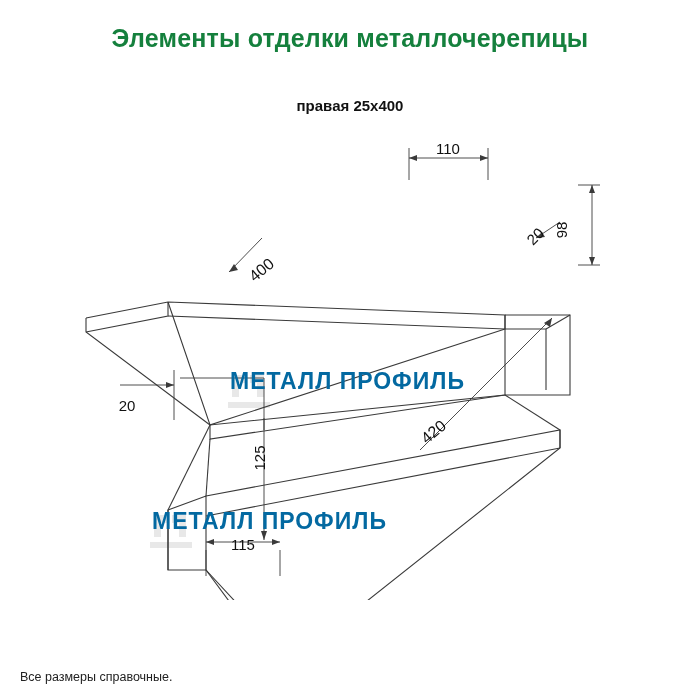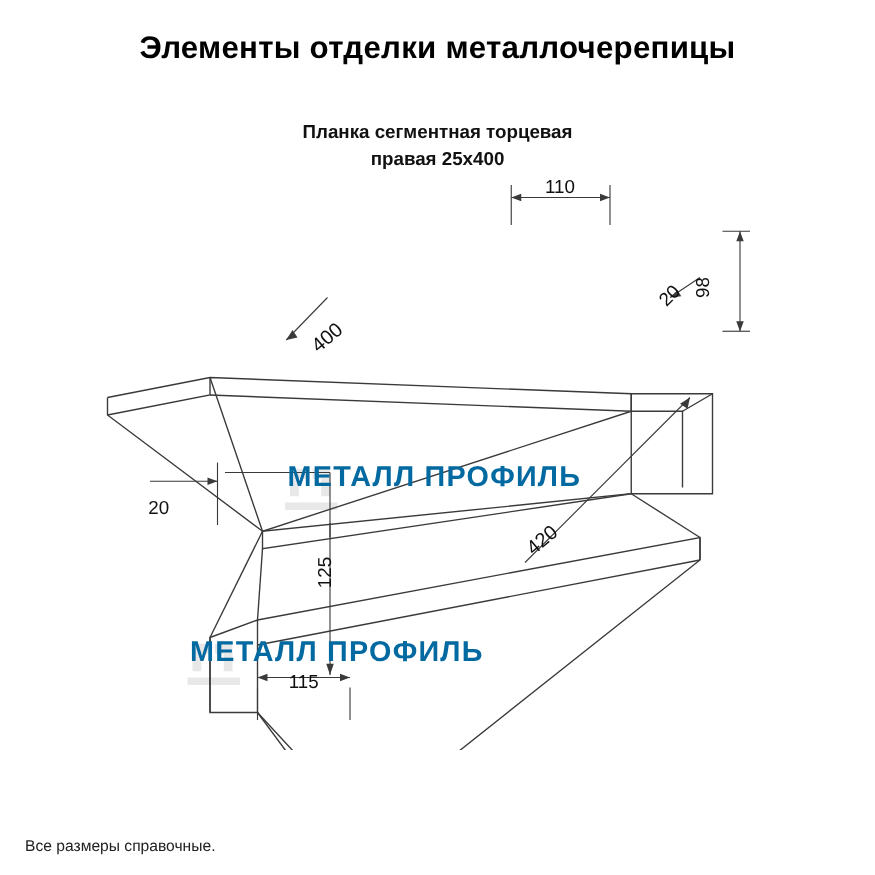--- a/index.html
+++ b/index.html
@@ -21,21 +21,21 @@
   }
   .main-title {
     position: absolute;
     top: 24px;
     left: 0;
     width: 700px;
     text-align: center;
     font-size: 25px;
     font-weight: bold;
     letter-spacing: 0.2px;
-    color: #000000;
+    color: #15803d;
   }
   .subtitle {
     position: absolute;
     top: 95px;
     left: 0;
     width: 700px;
     text-align: center;
     font-size: 15px;
     font-weight: bold;
     line-height: 22px;
@@ -87,21 +87,20 @@
   }
 </style>
 </head>
 <body>
 
 <div class="page">
 
   <div class="main-title">Элементы отделки металлочерепицы</div>
 
   <div class="subtitle">
-    <span>Планка сегментная торцевая</span>
     <span class="line2">правая 25х400</span>
   </div>
 
   <div class="drawing">
 
     
     <div class="watermark wm1">МЕТАЛЛ ПРОФИЛЬ</div>
     <div class="watermark wm2">МЕТАЛЛ ПРОФИЛЬ</div>
 
     <svg width="700" height="470" viewBox="0 0 700 470">

